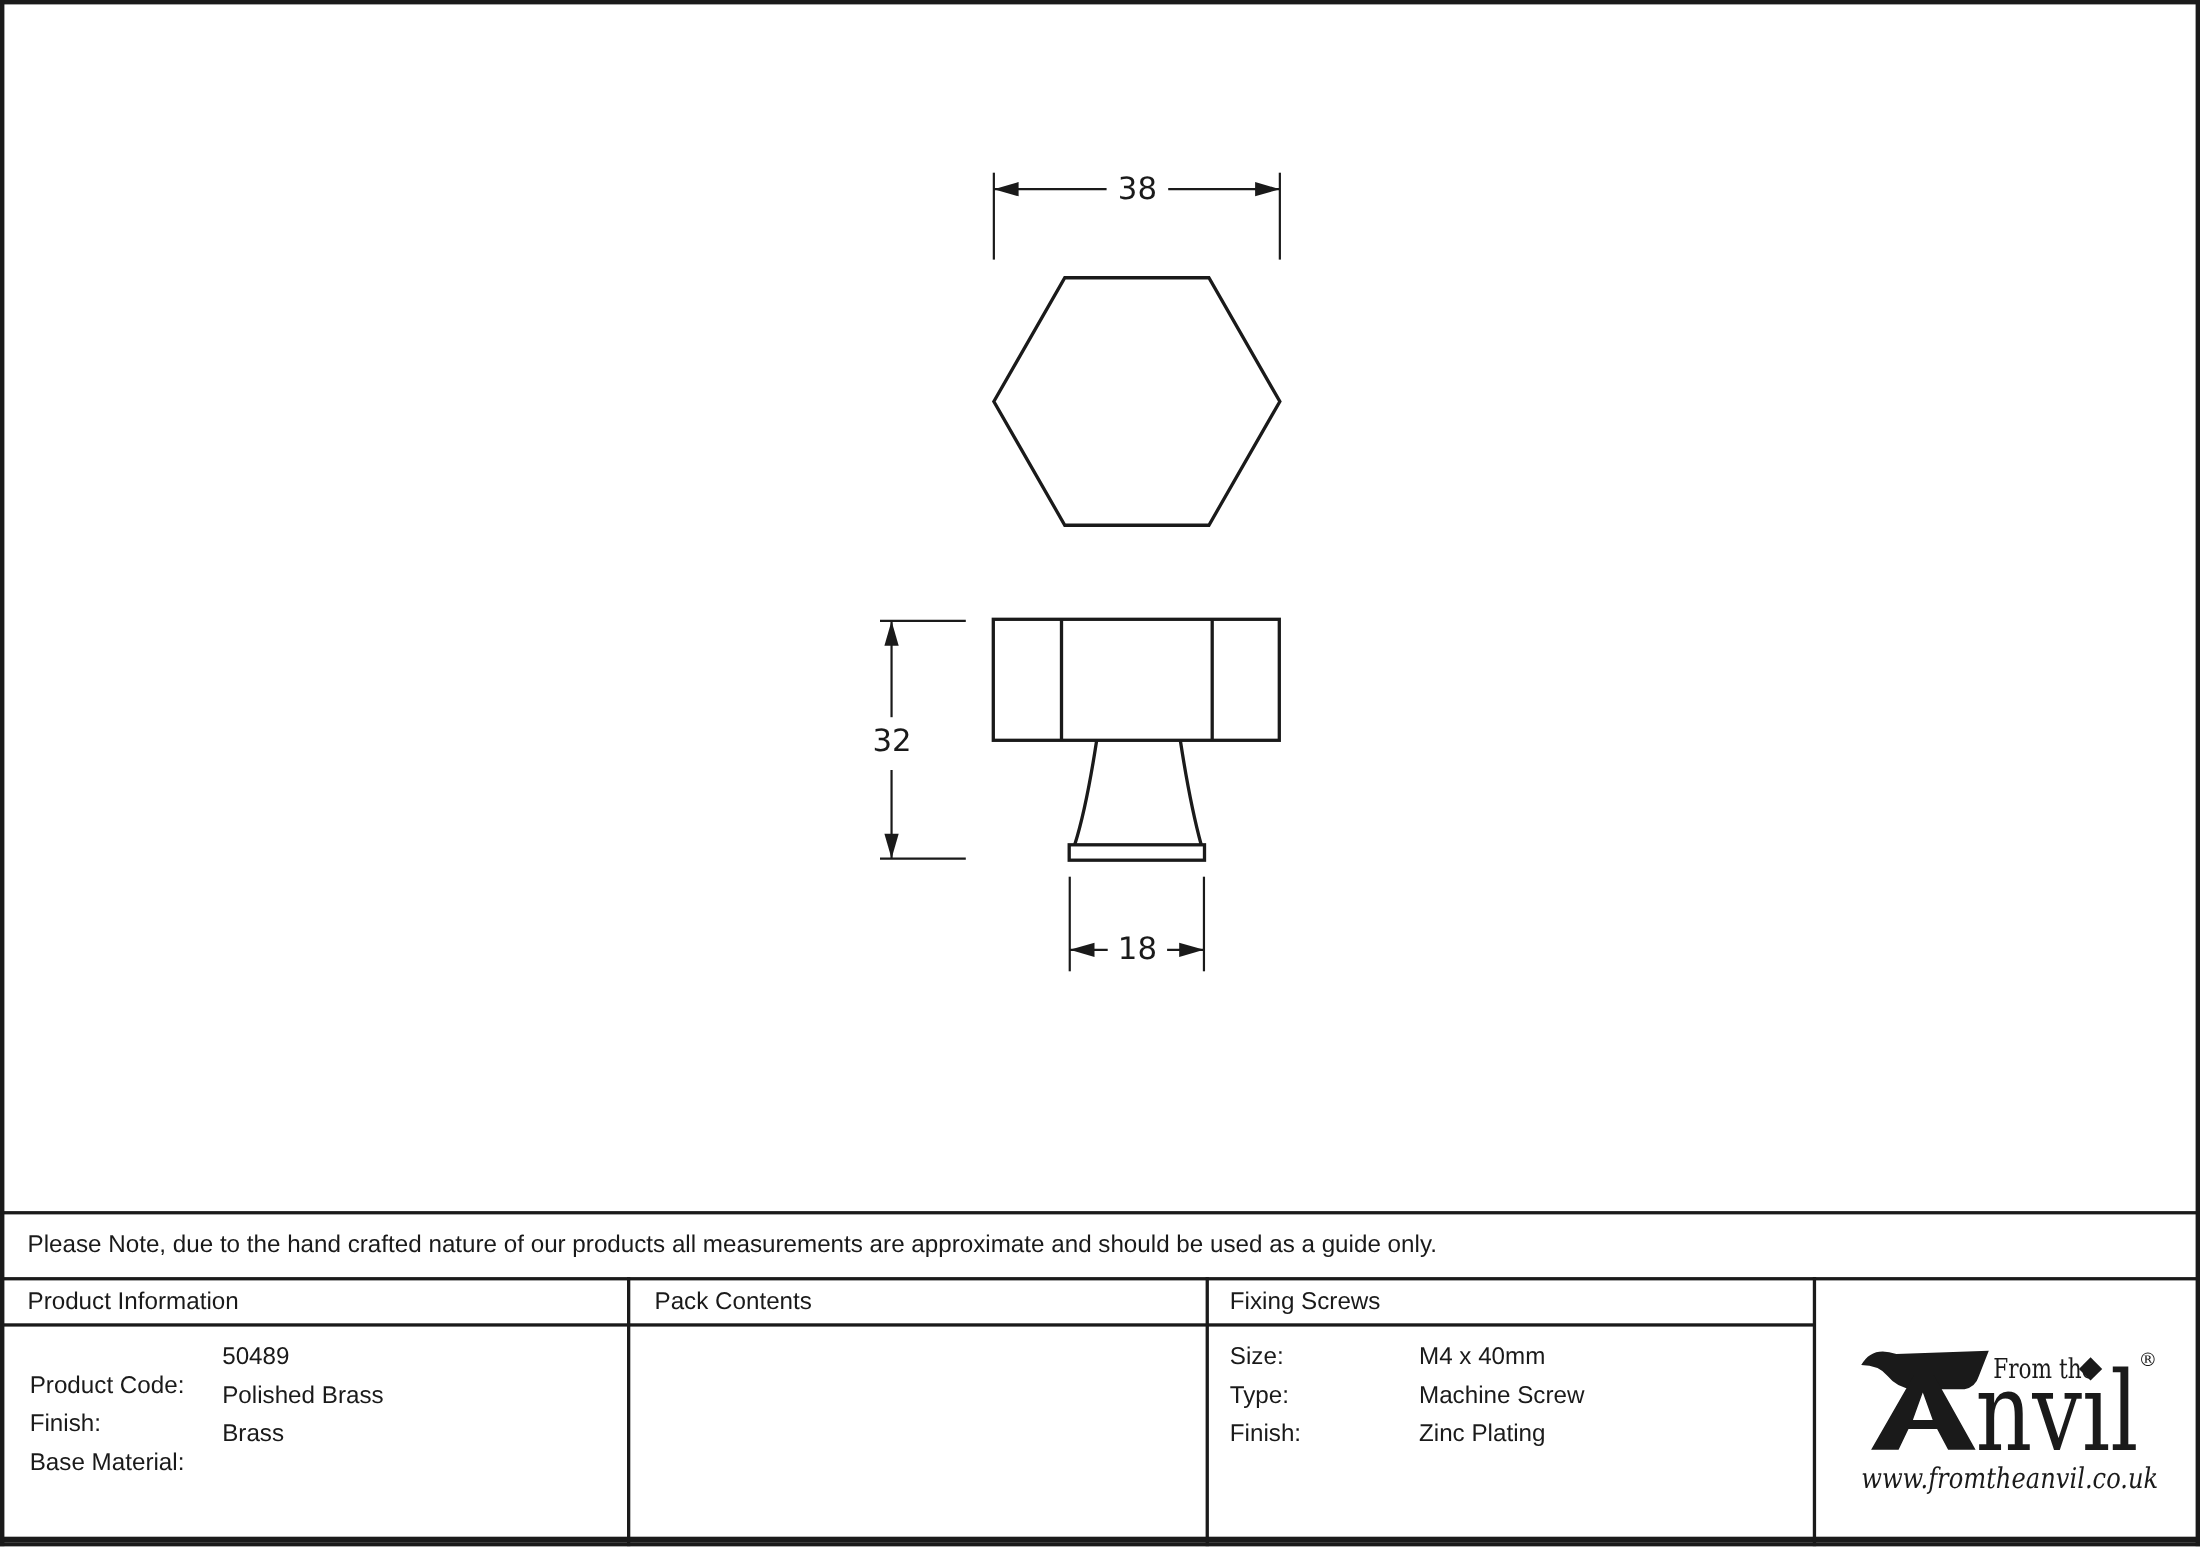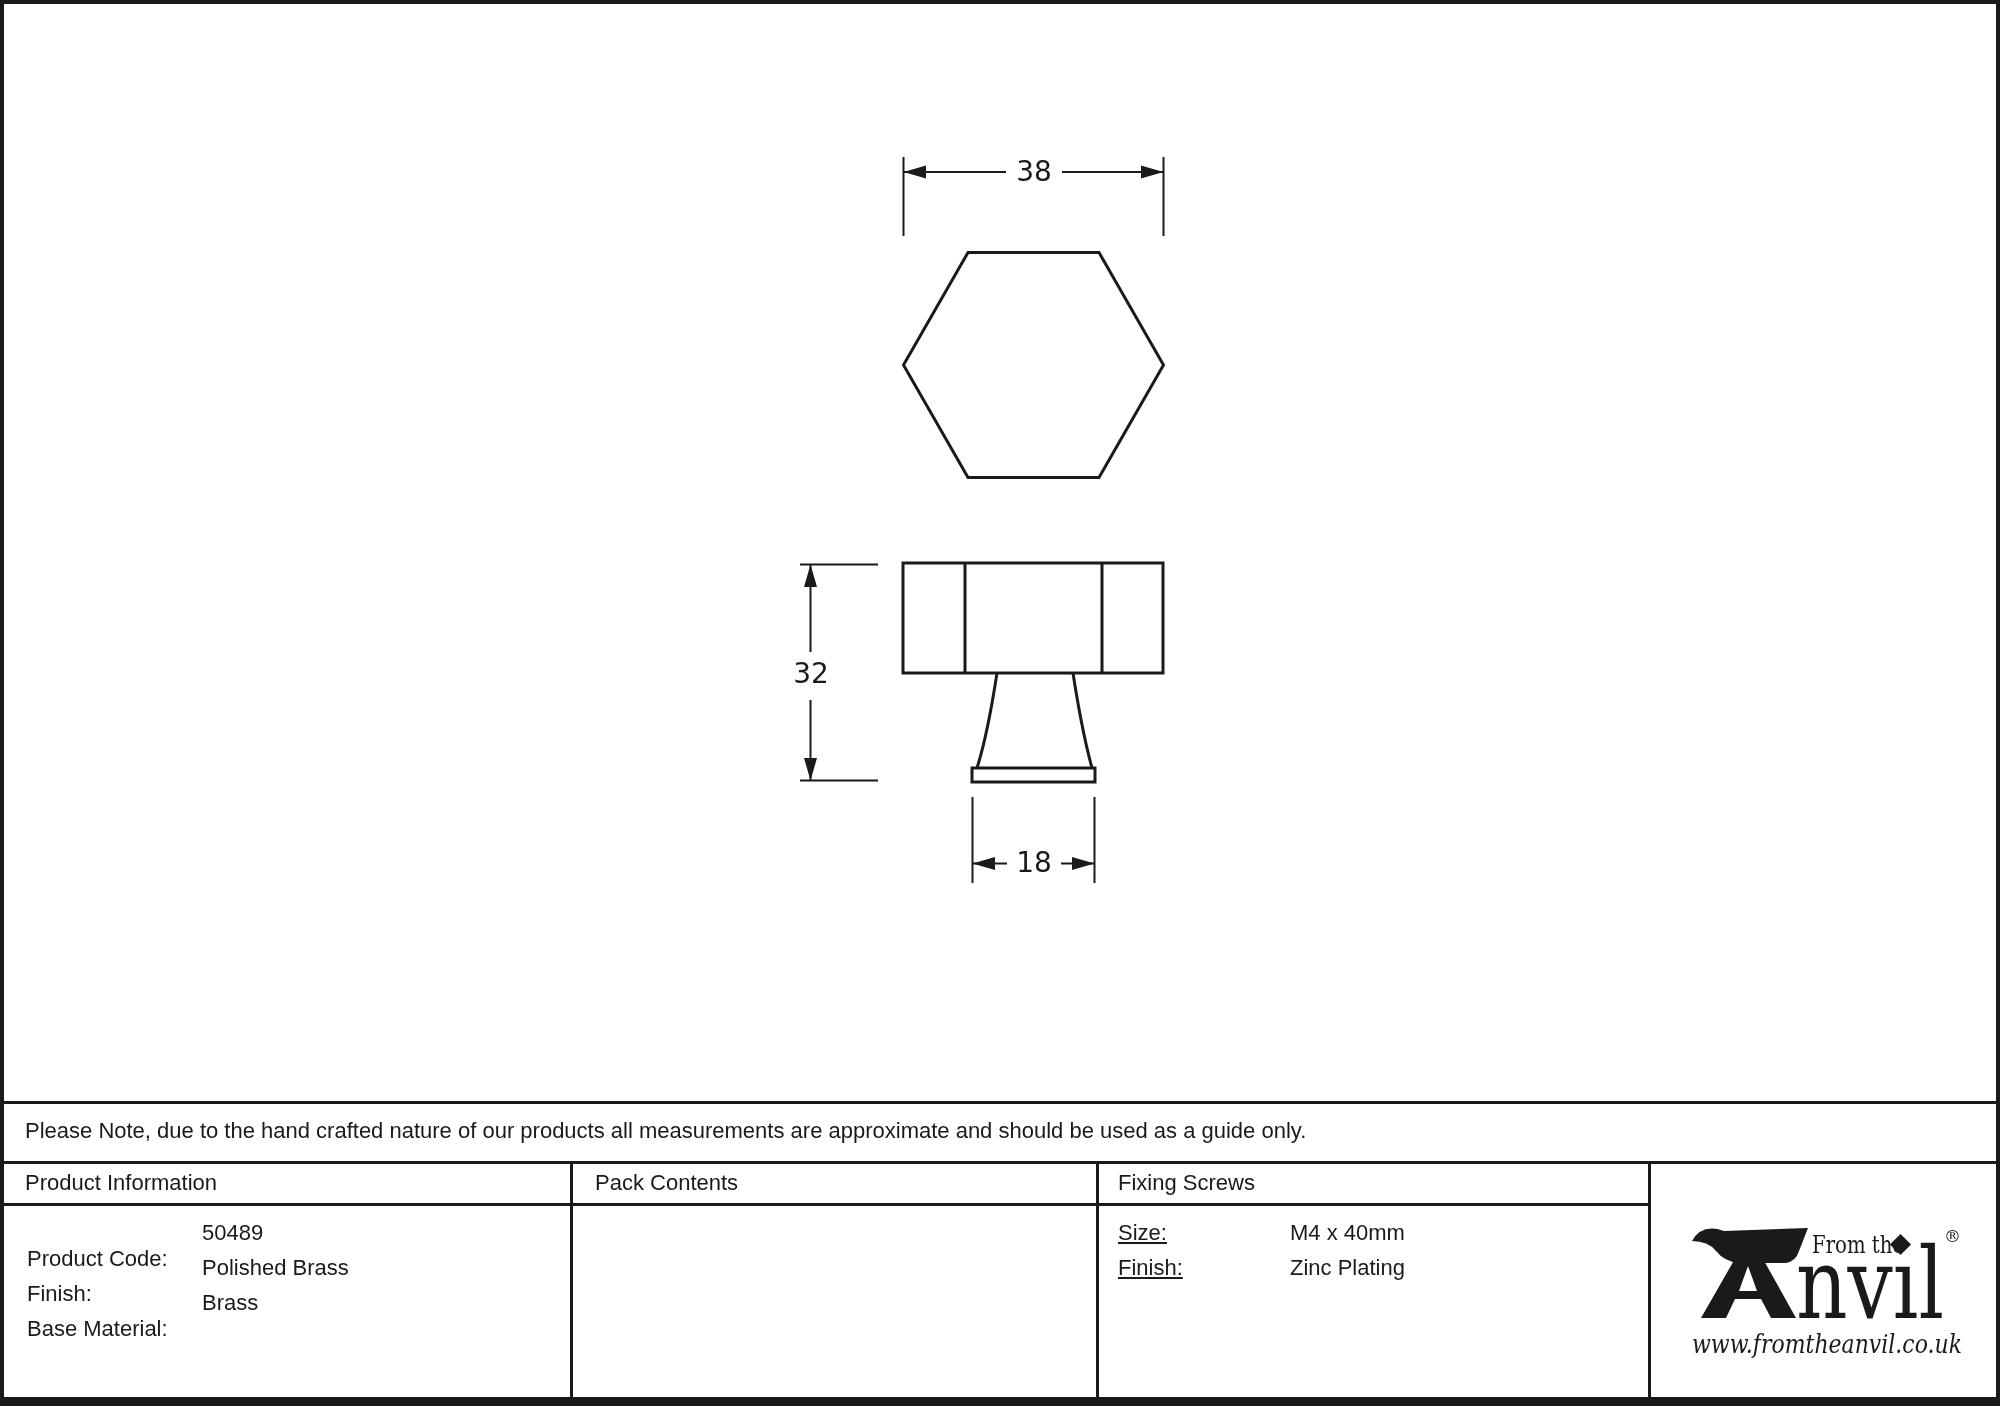--- a/index.html
+++ b/index.html
@@ -15,21 +15,21 @@
   }
   .th{
     position:absolute;top:1162px;height:42px;line-height:42px;font-size:22px;white-space:nowrap;
   }
   .kv{position:absolute;top:1215px;font-size:22px;}
   .kv .row{display:flex;height:35px;line-height:35px;white-space:nowrap;}
   .kv .lbl{display:inline-block;flex:0 0 auto;}
   .list{position:absolute;top:1215px;font-size:22px;}
   .list .item{height:35px;line-height:35px;white-space:nowrap;}
   .lbl-w1{width:175px;margin-top:26px;}
-  .lbl-w3{width:172px;text-decoration:underline;}
+  .lbl-w3{width:172px;}
   svg{position:absolute;display:block;}
   .draw-line{stroke:#1a1a1a;stroke-width:3;fill:none;}
   .dim-line{stroke:#1a1a1a;stroke-width:2;fill:none;}
   .dim-arrow{fill:#1a1a1a;stroke:none;}
   .dim-text{font-family:"DejaVu Sans",sans-serif;font-size:28px;fill:#1a1a1a;text-anchor:middle;}
   .logo-serif{font-family:"DejaVu Serif",serif;fill:#1a1a1a;}
   .logo-script{font-family:"DejaVu Serif",serif;font-style:italic;fill:#1a1a1a;}
 </style>
 </head>
 <body>
@@ -114,20 +114,24 @@
     </div>
   </div>
 
 
   <div class="kv" style="left:1118px;">
     <div class="row">
       <span class="lbl lbl-w3">Size:</span>
       <span>M4 x 40mm</span>
     </div>
     <div class="row">
+      <span class="lbl lbl-w3">Type:</span>
+      <span>Machine Screw</span>
+    </div>
+    <div class="row">
       <span class="lbl lbl-w3">Finish:</span>
       <span>Zinc Plating</span>
     </div>
   </div>
 
   <svg style="left:1690px;top:1220px;" width="275" height="142" viewBox="0 0 275 142">
 
     <path fill="#1a1a1a" d="M118,8 L34,11 Q12,3 2,21 Q18,21 26,31 Q34,41 48,43 L96,43 Q106,41 109,31 Z"></path>
 
     <path fill="#1a1a1a" fill-rule="evenodd" d="M50,30 L68,30 L106,98 L81,98 L71,79 L45,79 L36,98 L11,98 Z M58,46 L67,71 L49,71 Z"></path>

